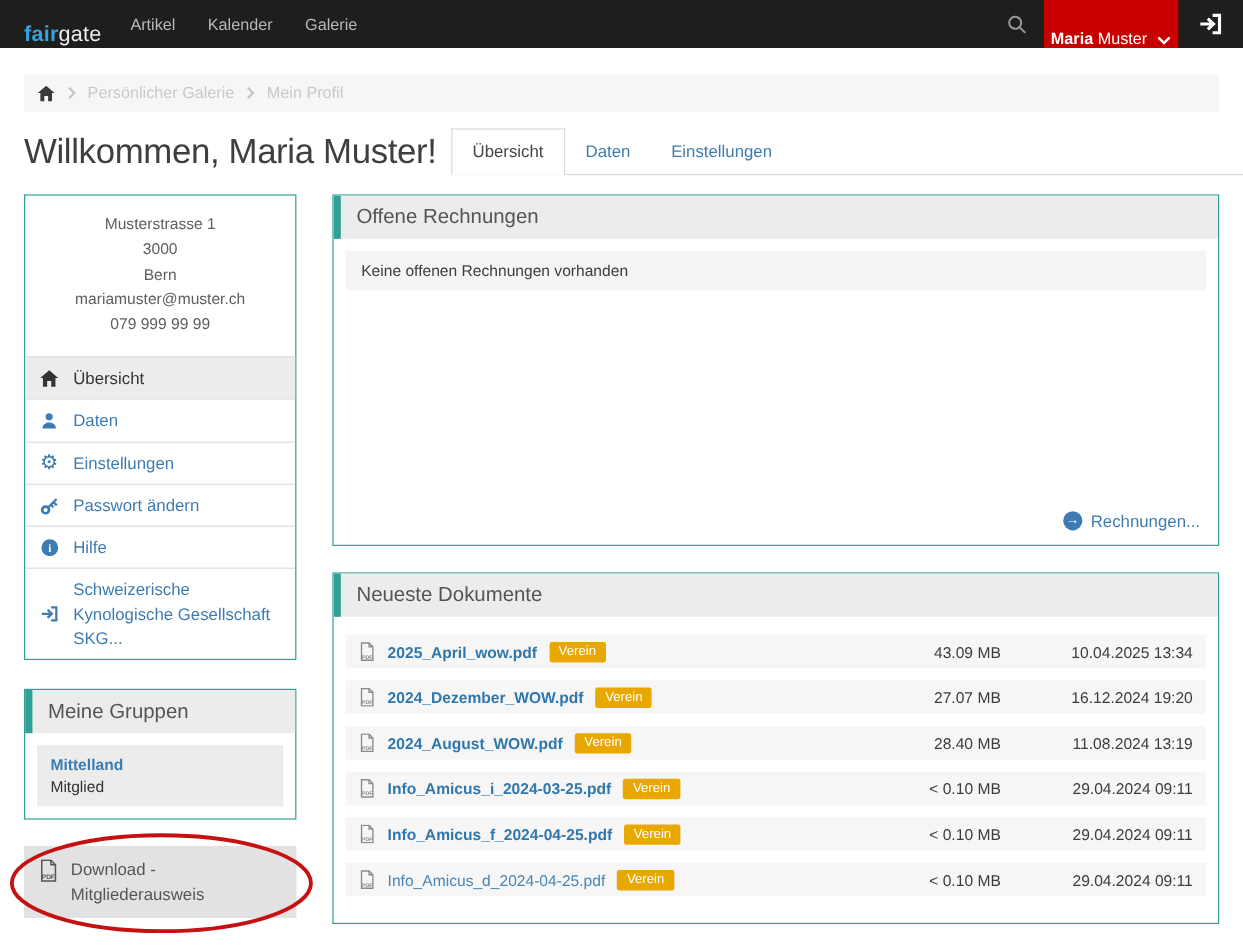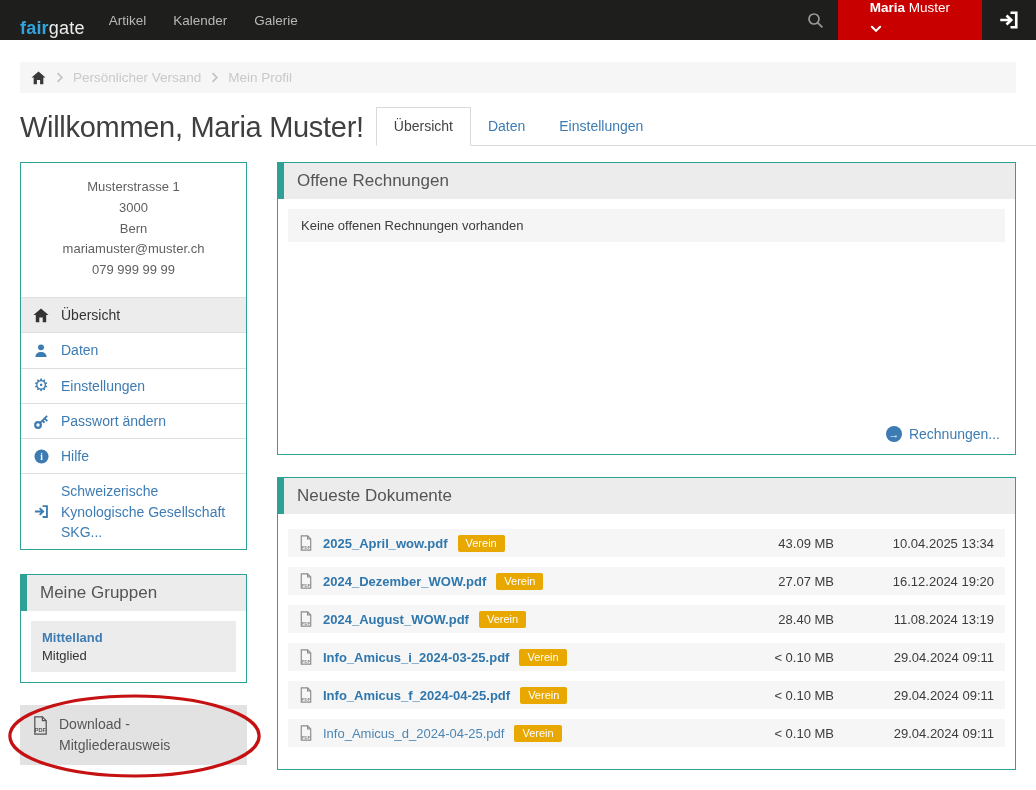--- a/index.html
+++ b/index.html
@@ -11,22 +11,22 @@
   .logo { font-size: 18px; letter-spacing: 0.2px; cursor: pointer; margin-top: 16px; }
   .logo .fair { color: #31a3dd; font-weight: bold; }
   .logo .gate { color: #ececec; }
   .scope-box { margin-left: 26px; width: 132px; height: 28px; border: 1px solid #fff; color: #fff;
     display: flex; align-items: center; padding: 0 9px; font-size: 12px; font-weight: bold; cursor: pointer; }
   .scope-box svg { margin-left: auto; }
   .nav-links { display: flex; margin-left: 24px; gap: 27px; }
   .nav-links a { color: #b8b8b8; font-size: 13.5px; text-decoration: none; cursor: pointer; }
   .nav-right { margin-left: auto; display: flex; align-items: center; height: 100%; }
   .search-btn { color: #9a9a9a; padding: 0 14px; cursor: pointer; display: flex; align-items: center; }
-  .user-btn { background: #c80000; height: 100%; color: #fff; display: flex; align-items: flex-start;
-    padding: 0 32px; gap: 8px; font-size: 13.5px; cursor: pointer; flex-direction: column; }
+  .user-btn { background: #c80000; height: 100%; color: #fff; display: flex; align-items: flex-end;
+    padding: 0 6px; gap: 8px; font-size: 13.5px; cursor: pointer; }
   .user-btn .uname b { font-weight: bold; }
   .logout-btn { color: #fff; padding: 0 17px; cursor: pointer; display: flex; align-items: center; }
 
   
   .breadcrumb { margin: 22px 20px 0 20px; height: 31px; background: #f6f6f6; display: flex;
     align-items: center; padding: 0 11px; gap: 9px; font-size: 13.5px; color: #c9c9c9; }
   .breadcrumb .home { color: #3a3a3a; display: flex; cursor: pointer; }
   .breadcrumb .sep { color: #c2c2c2; display: flex; }
   .breadcrumb a { color: #c9c9c9; text-decoration: none; cursor: pointer; }
 
@@ -131,21 +131,21 @@
   <span class="home">
     <svg width="15" height="14" viewBox="0 0 16 15">
         <path fill="currentColor" d="M8 0.5 L15.5 7 H13.2 V14.3 H9.7 V9.6 H6.3 V14.3 H2.8 V7 H0.5 Z"></path>
       </svg>
   </span>
   <span class="sep">
       <svg width="9" height="11" viewBox="0 0 10 14">
         <path d="M2.5 1.5 L8 7 L2.5 12.5" fill="none" stroke="currentColor" stroke-width="2.2"></path>
       </svg>
     </span>
-  <a>Persönlicher Versand</a>
+  <a>Persönlicher Galerie</a>
   <span class="sep">
       <svg width="9" height="11" viewBox="0 0 10 14">
         <path d="M2.5 1.5 L8 7 L2.5 12.5" fill="none" stroke="currentColor" stroke-width="2.2"></path>
       </svg>
     </span>
   <a>Mein Profil</a>
 </div>
 
 <div class="header-row">
   <h1 class="page-title">Willkommen, Maria Muster!</h1>

